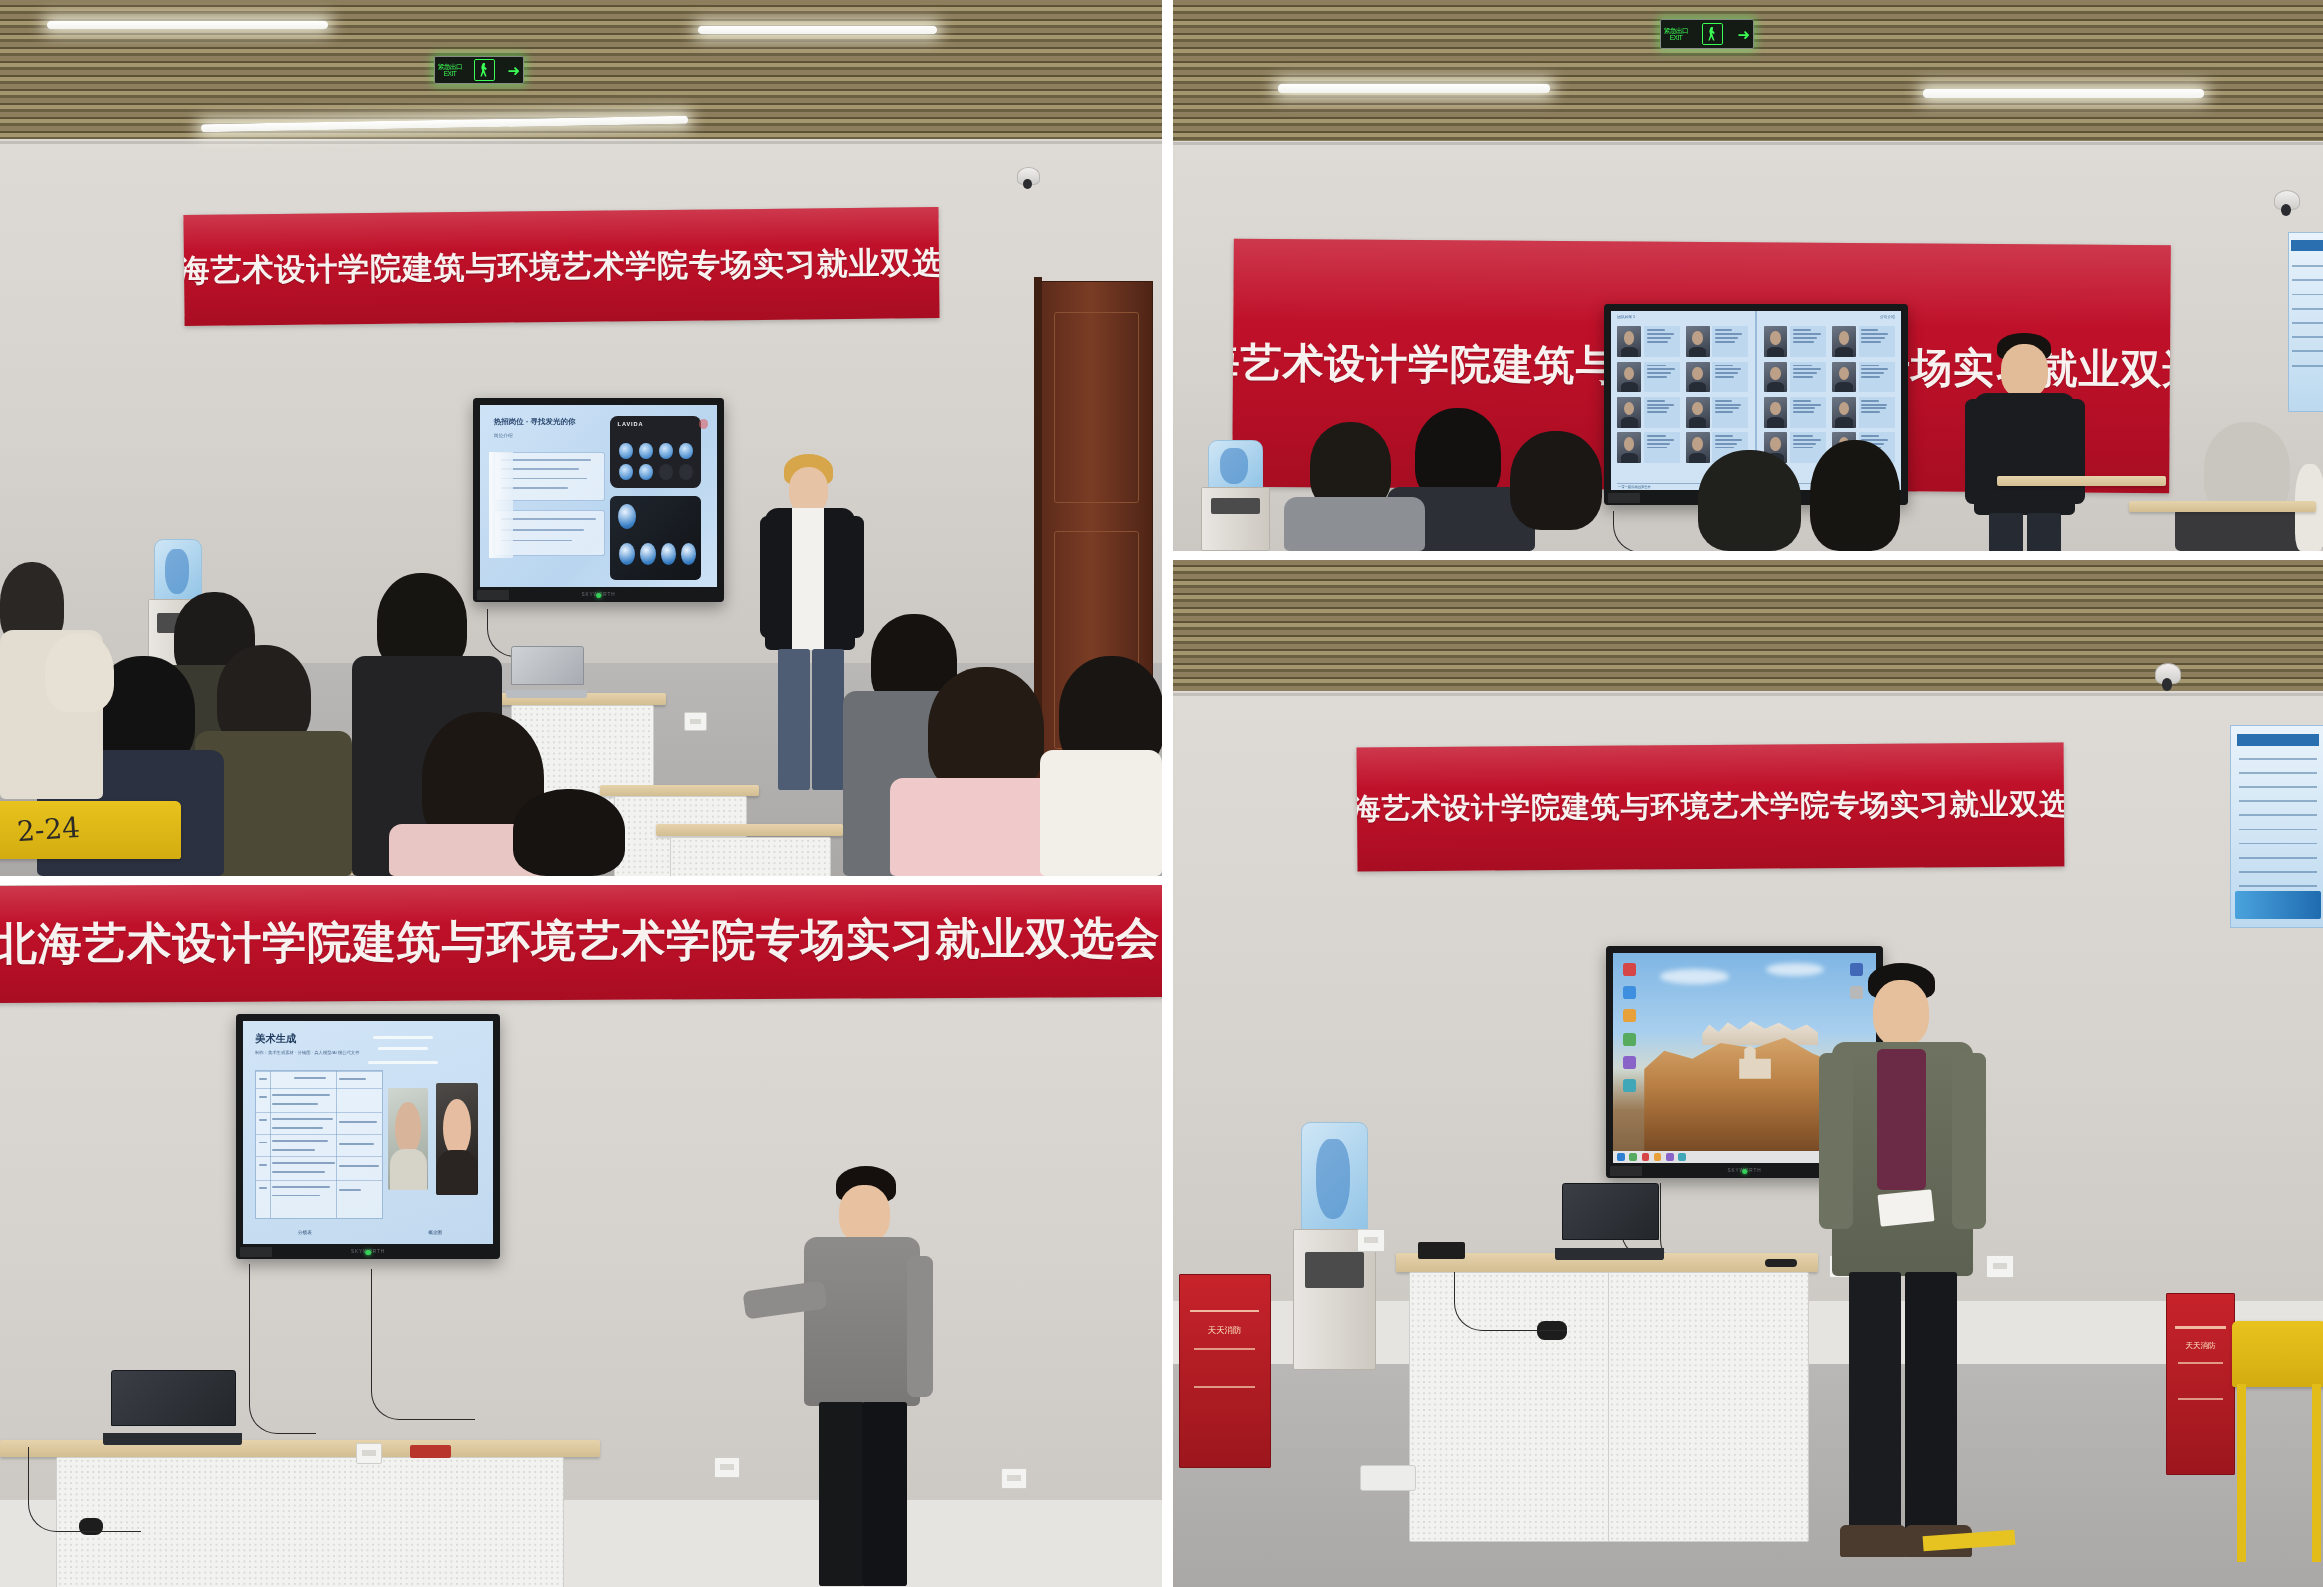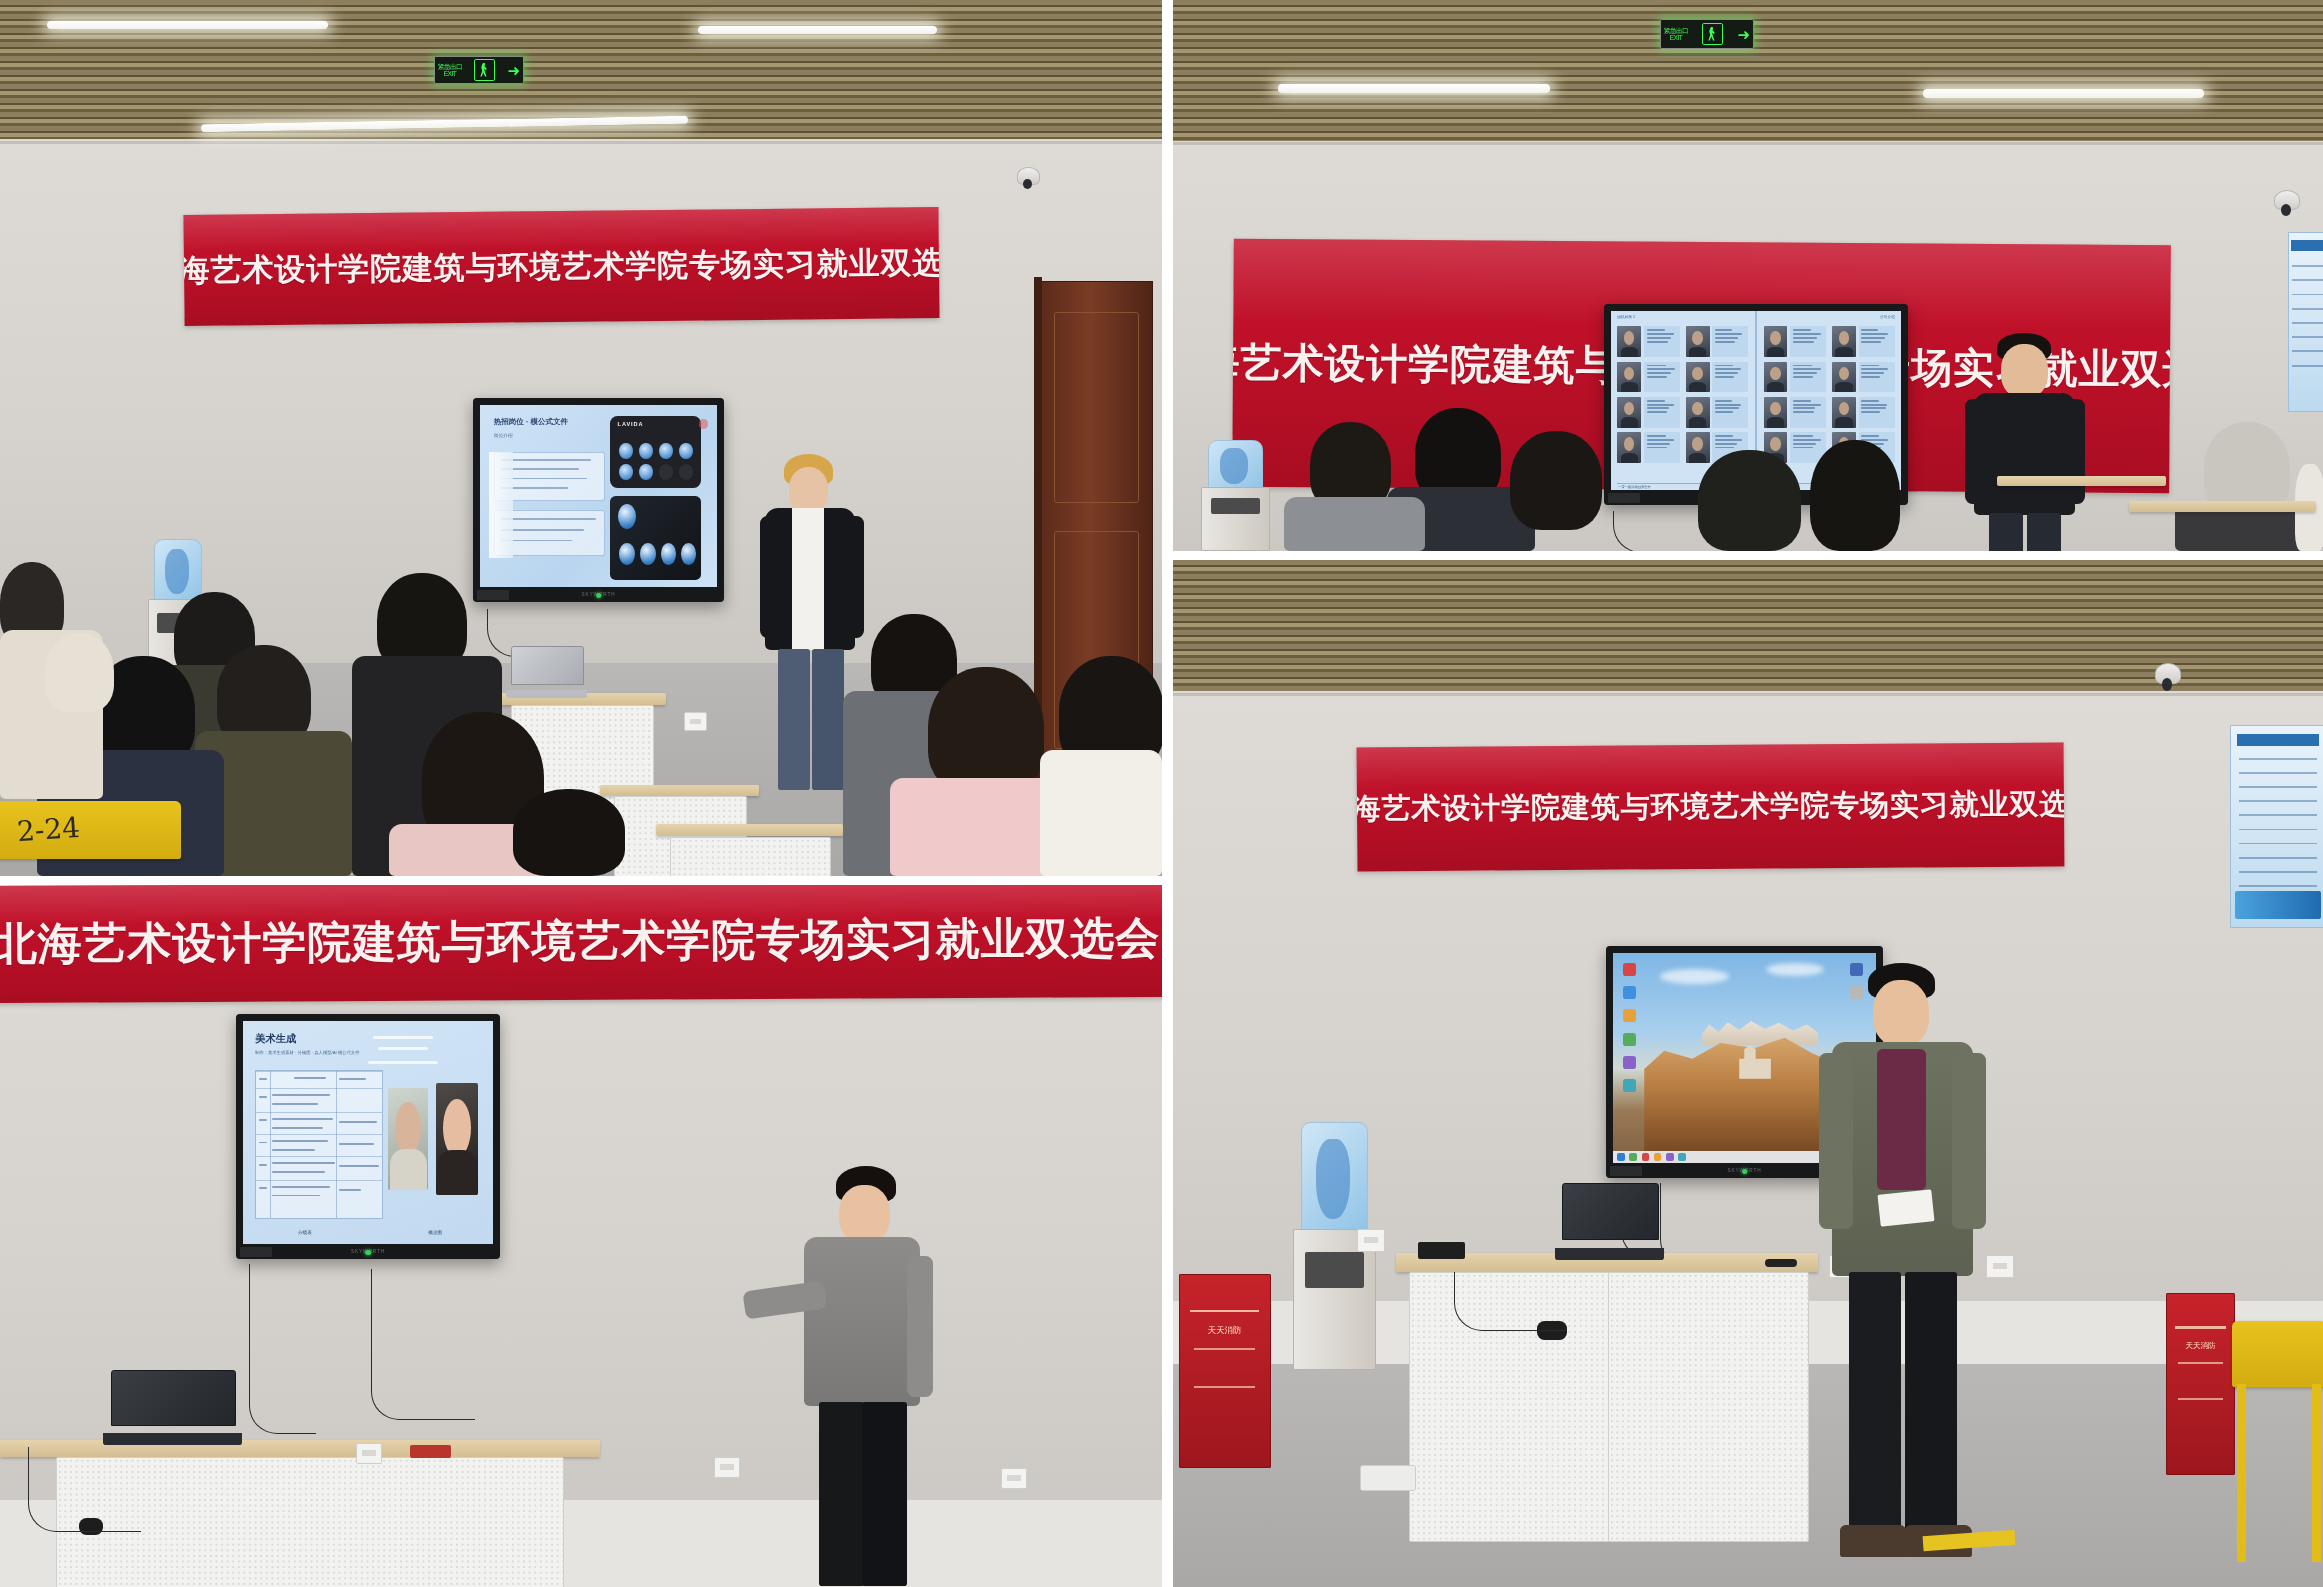--- a/index.html
+++ b/index.html
@@ -189,21 +189,21 @@
     <div style="position:absolute;left:1034px;top:277px;width:8.4px;height:506px;background:#3f1f12;"></div>
 
     <div class="cooler" style="left:148px;top:539px;width:58px;height:141px;">
       <div class="jug"></div>
         <div class="cab"></div>
     </div>
 
     <div class="tv" style="left:473px;top:398px;width:251px;height:204px;">
       <div class="screen">
         <div class="slide-jobs">
-          <div class="sj-title" style="font-size:7.5px;">热招岗位 · 模公式文件</div>
+          <div class="sj-title" style="font-size:7.5px;">热招岗位 · 寻找发光的你</div>
           <div class="sj-sub" style="font-size:4.7px;">岗位介绍</div>
           <div class="sj-card" style="left:6%;top:26%;width:46%;height:26%;"></div>
           <div class="sj-line" style="left:9%;top:30%;width:38%;"></div>
           <div class="sj-line" style="left:9%;top:35%;width:33%;"></div>
           <div class="sj-line" style="left:9%;top:40%;width:36%;"></div>
           <div class="sj-line" style="left:9%;top:45%;width:28%;"></div>
           <div class="sj-card" style="left:6%;top:58%;width:46%;height:24%;"></div>
           <div class="sj-line" style="left:9%;top:62%;width:40%;"></div>
           <div class="sj-line" style="left:9%;top:68%;width:35%;"></div>
           <div class="sj-line" style="left:9%;top:74%;width:30%;"></div>

